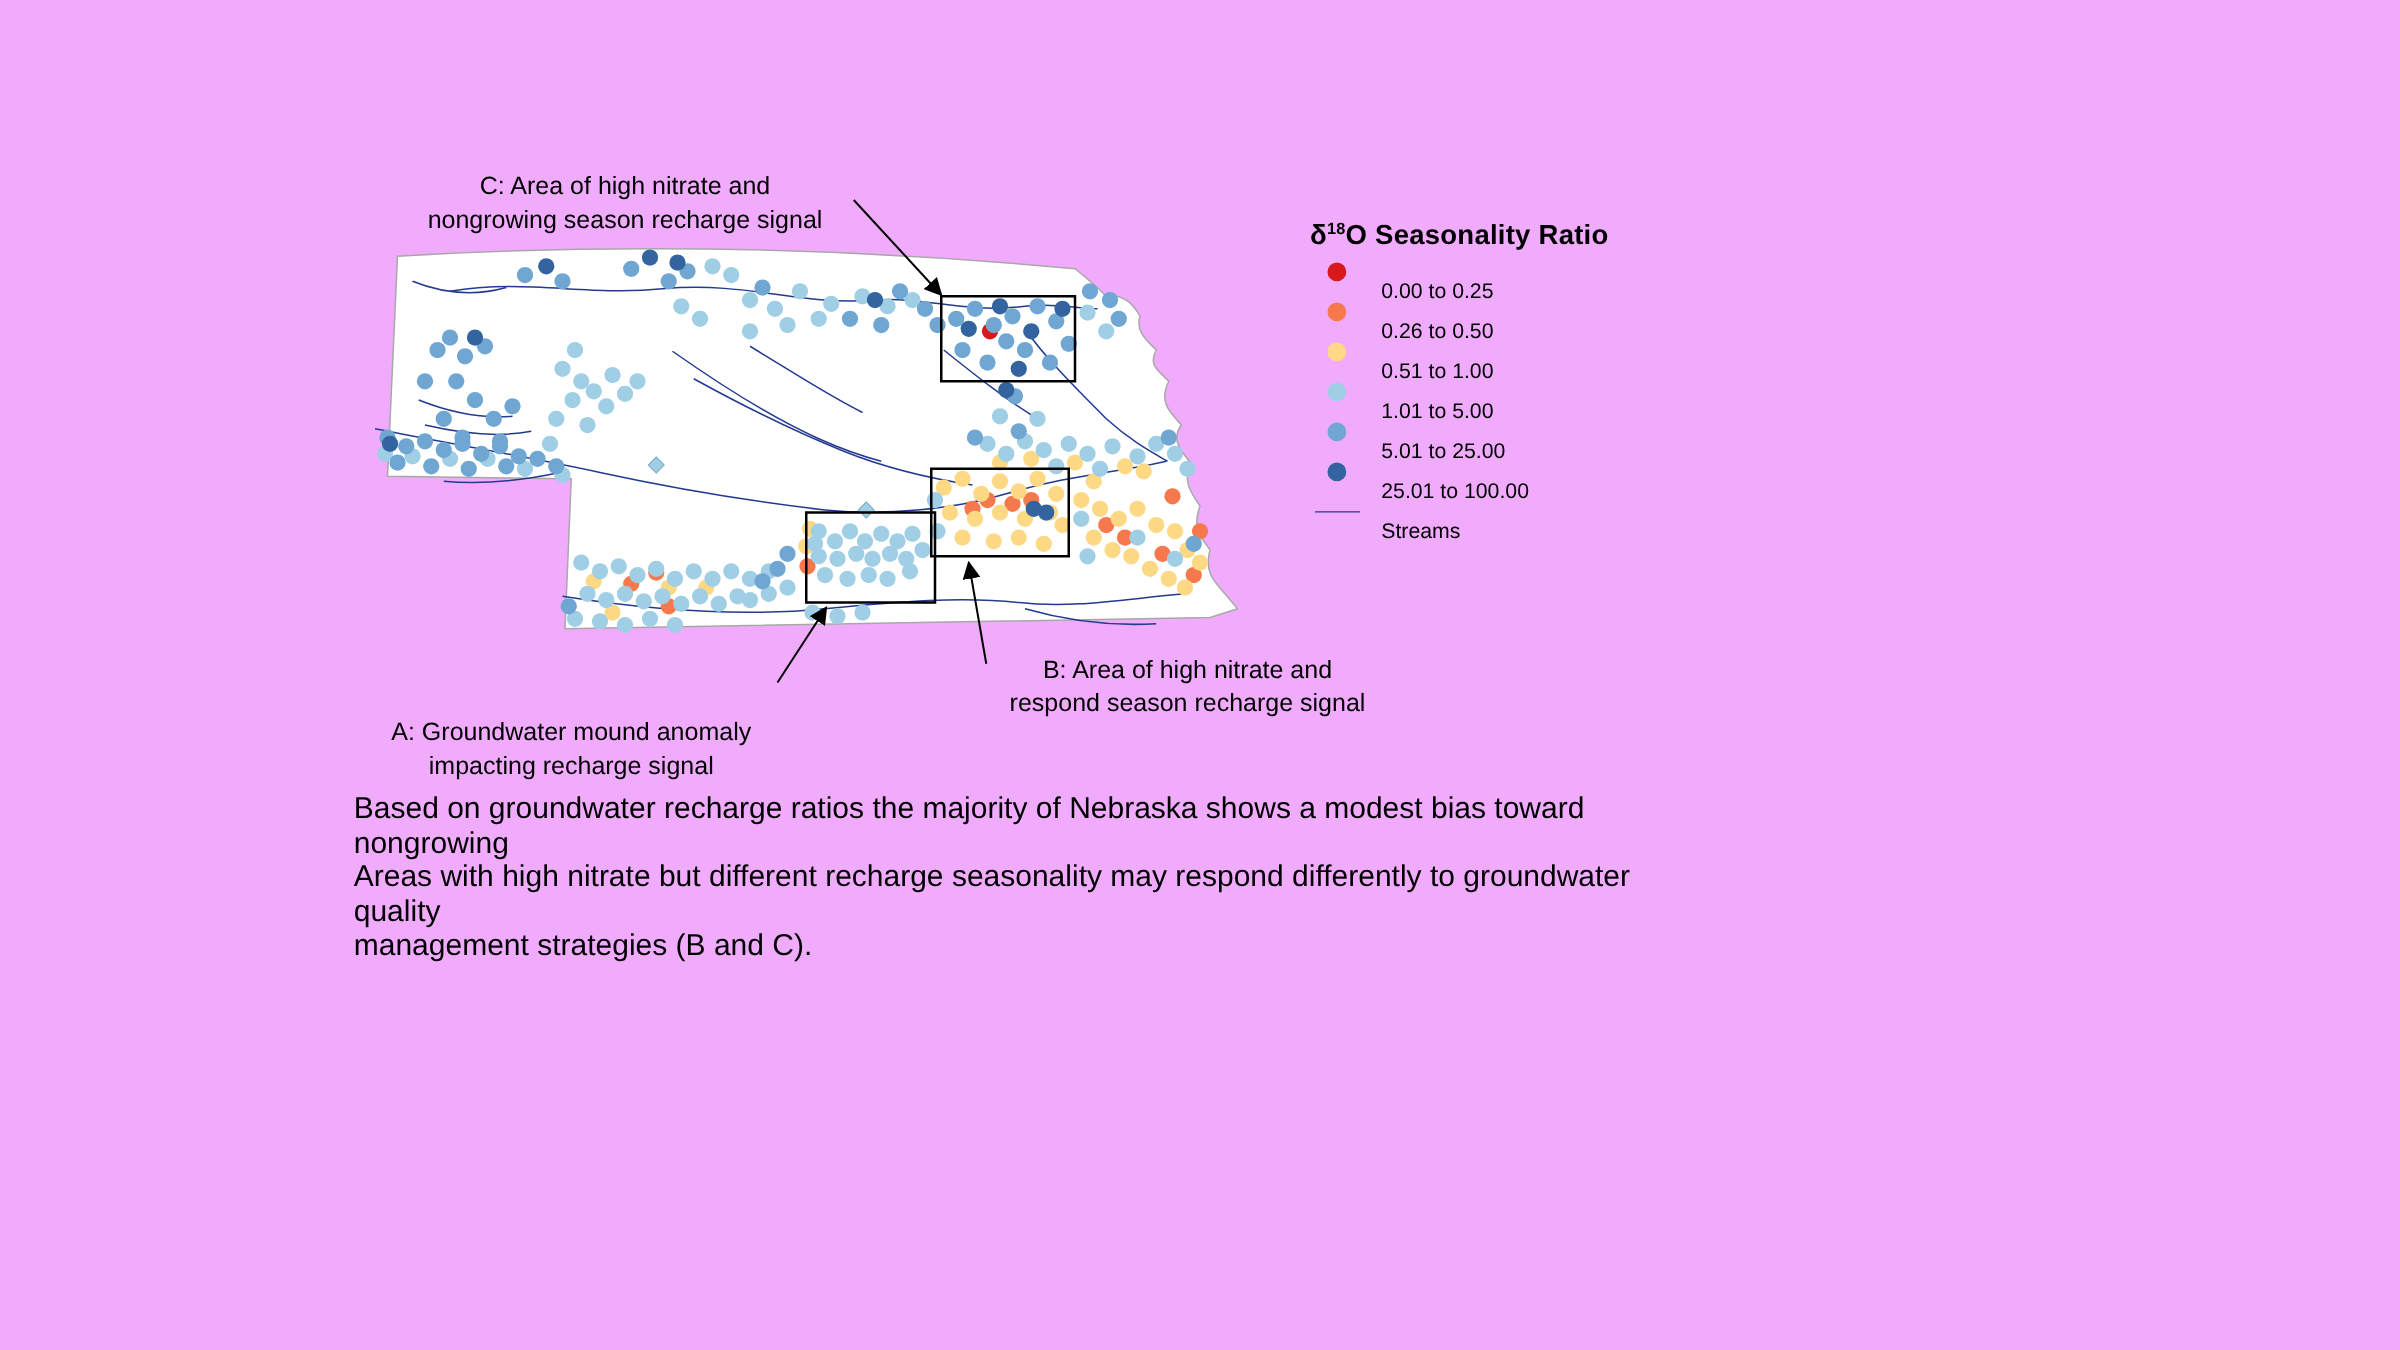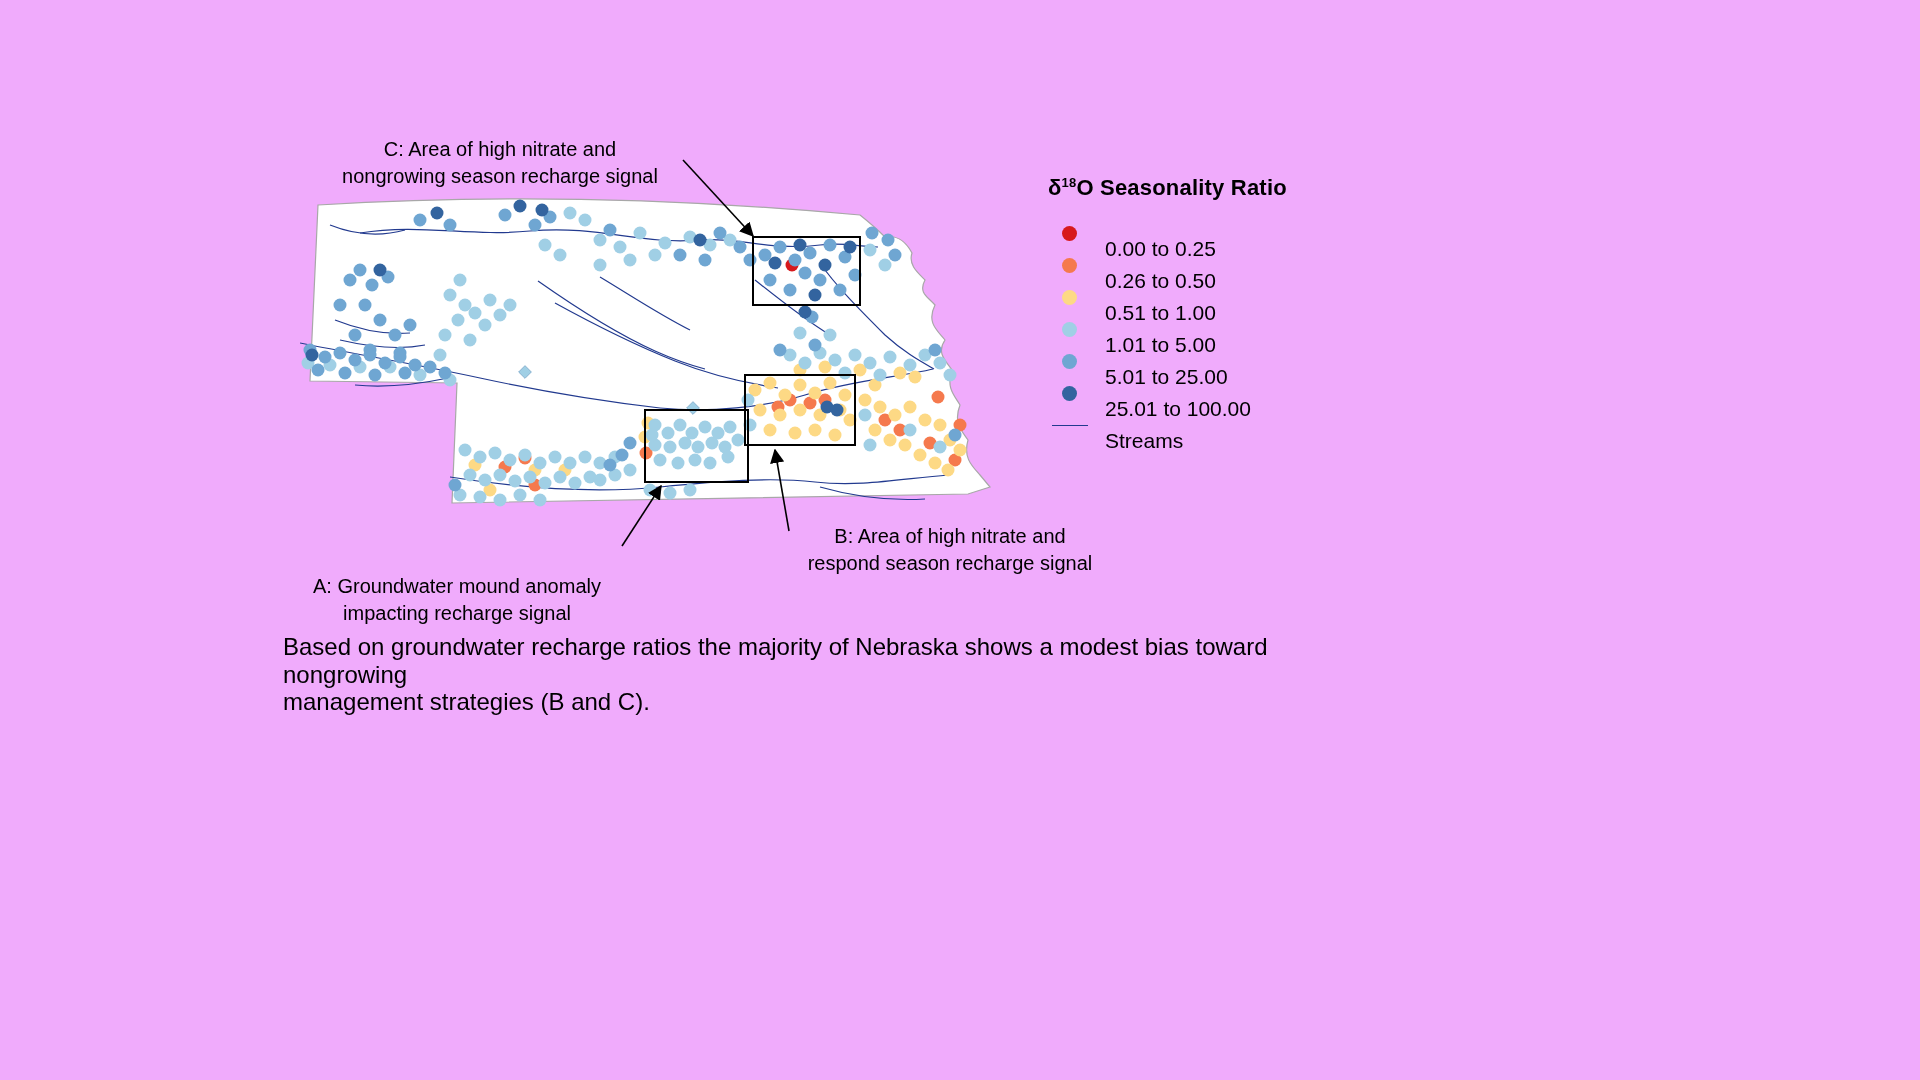--- a/index.html
+++ b/index.html
@@ -8,26 +8,26 @@
     font-family:"Liberation Sans", sans-serif;color:#000;
   }
   .map-wrap{position:absolute;left:300px;top:185px;width:700px;height:350px;}
   .overlay-svg{position:absolute;left:0;top:0;width:1920px;height:1080px;pointer-events:none;}
   .annotation{position:absolute;text-align:center;font-size:20px;line-height:27px;color:#000;}
   .annotation .ln{white-space:nowrap;}
   .ann-c{left:315px;top:136px;width:370px;}
   .ann-a{left:292px;top:533px;width:330px;margin-top:40px;}
   .ann-b{left:785px;top:523px;width:330px;}
   .legend{position:absolute;left:1048px;top:175px;width:280px;}
-  .legend-title{font-size:22px;font-weight:bold;margin-bottom:16px;letter-spacing:0.2px;}
+  .legend-title{font-size:22px;font-weight:bold;margin-bottom:0;letter-spacing:0.2px;}
   .legend-title sup{font-size:13px;}
   .legend-row{display:flex;align-items:center;height:32px;}
   .legend-swatch{width:15px;height:15px;border-radius:50%;margin-left:14px;margin-right:28px;flex:0 0 auto;}
   .legend-line{width:36px;height:0;border-top:1.6px solid #223a8f;margin-left:4px;margin-right:17px;flex:0 0 auto;}
-  .legend-label{font-size:21px;margin-top:32px;}
+  .legend-label{font-size:17px;margin-top:32px;}
   .caption{position:absolute;left:283px;top:633px;width:1040px;font-size:24px;line-height:27.5px;}
 </style>
 </head>
 <body>
 
 <div class="canvas">
 
   <div class="map-wrap">
     <svg width="700" height="350" viewBox="0 0 700 350">
 
@@ -356,16 +356,17 @@
         </div>
       </div>
     <div class="legend-row">
       <span class="legend-line" style="border-top-color: rgb(34, 58, 143);"></span>
       <span class="legend-label">Streams</span>
     </div>
   </div>
 
   <div class="caption">
     <div>Based on groundwater recharge ratios the majority of Nebraska shows a modest bias toward nongrowing</div>
+    <div>Areas with high nitrate but different recharge seasonality may respond differently to groundwater quality</div>
     <div>management strategies (B and C).</div>
   </div>
 
 </div>
 
 </body></html>

